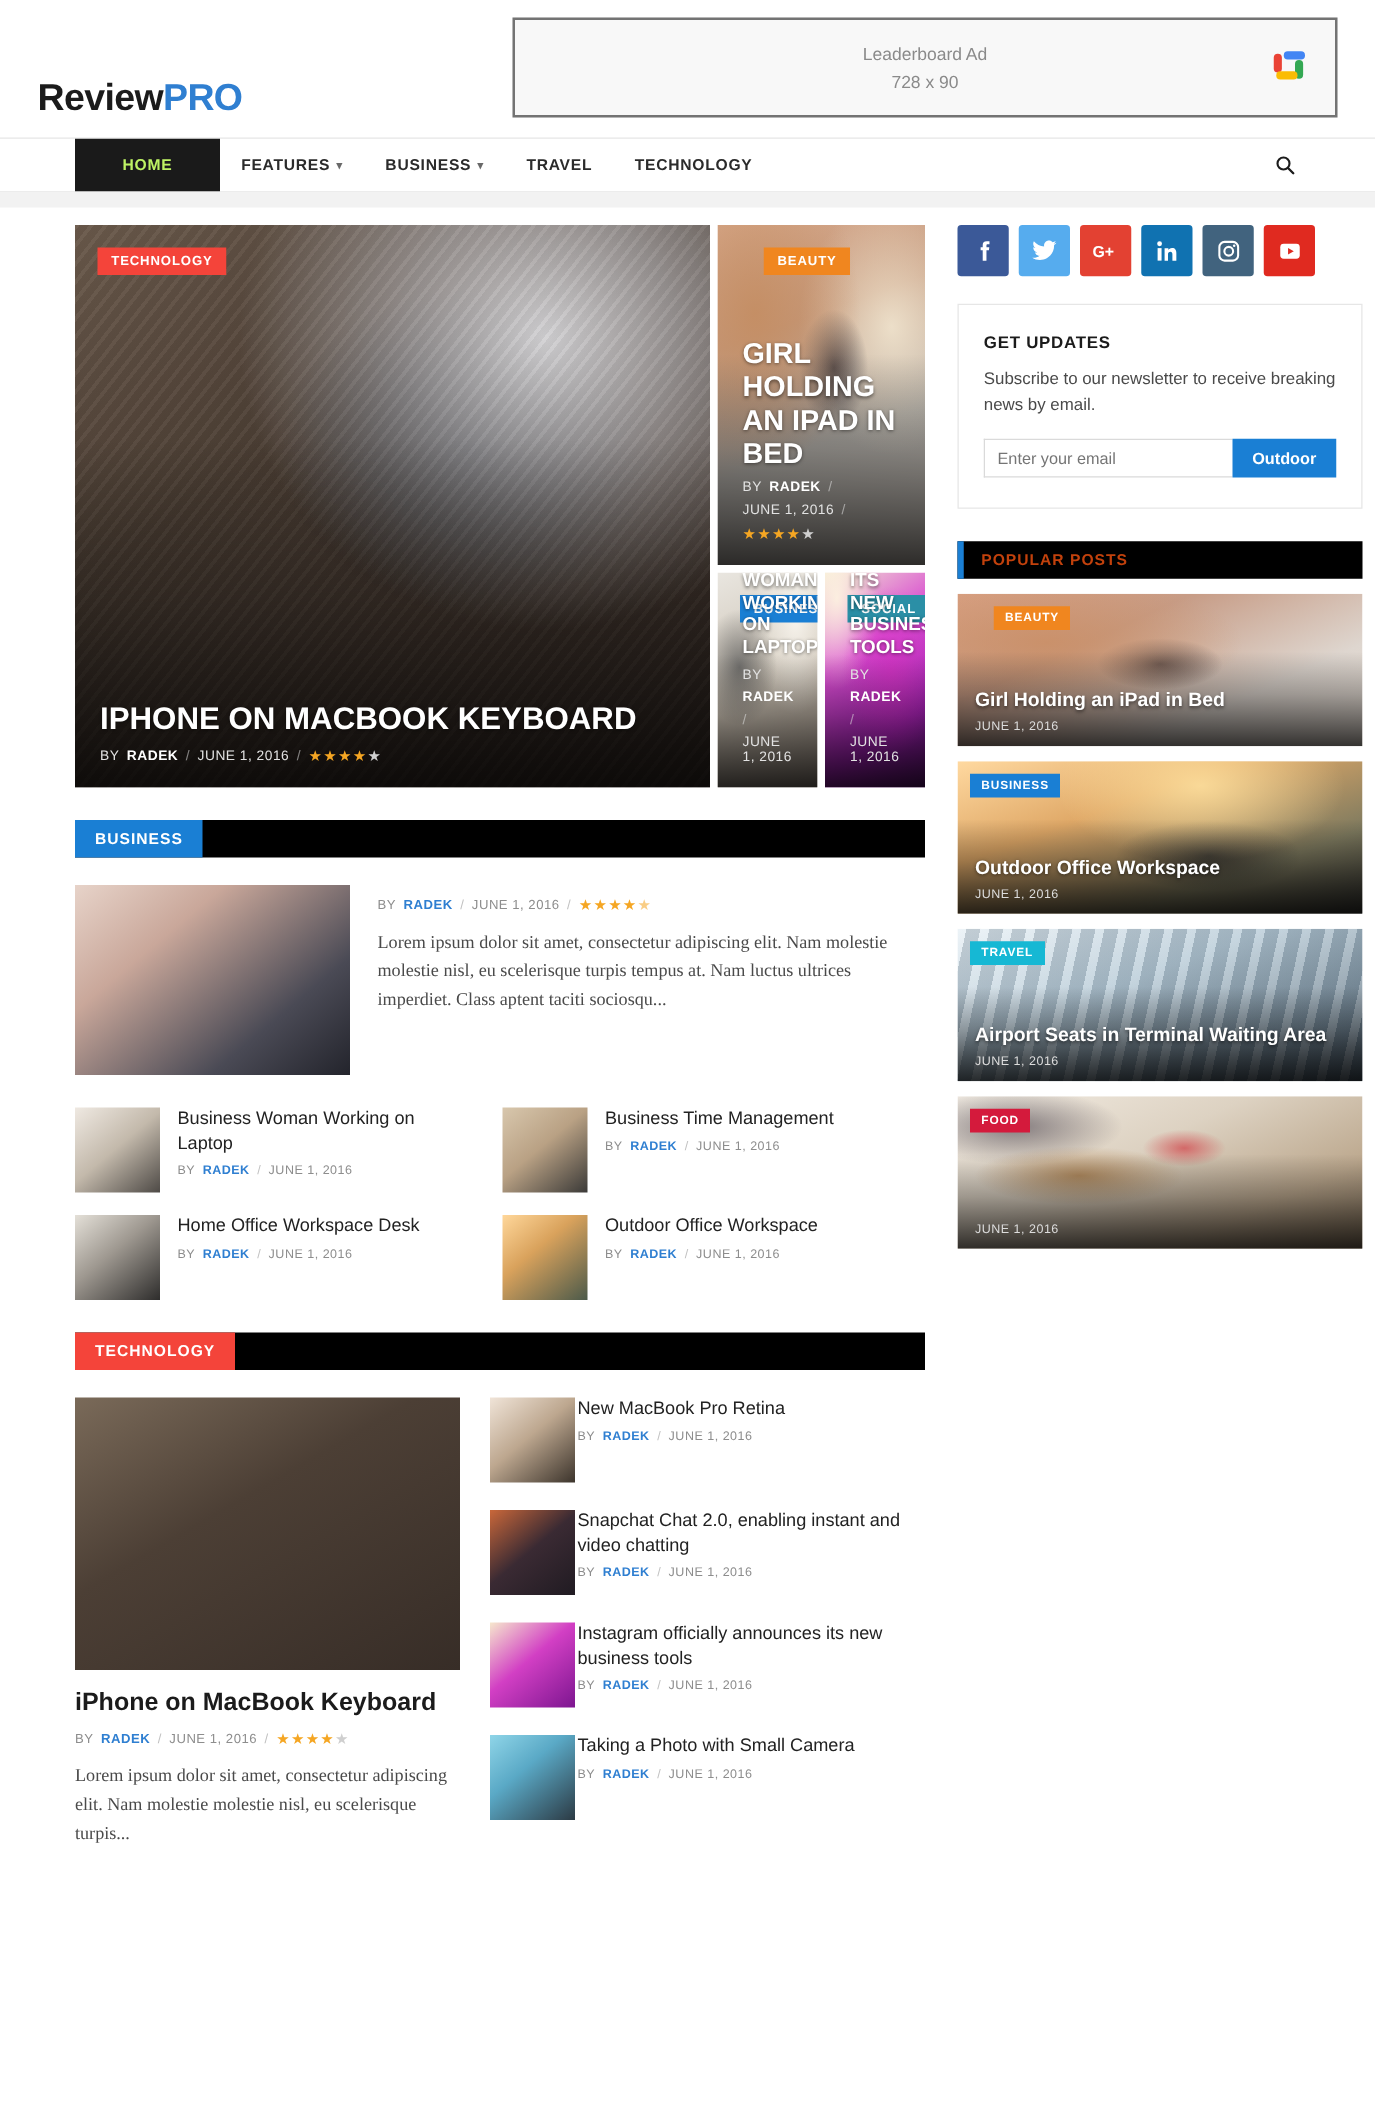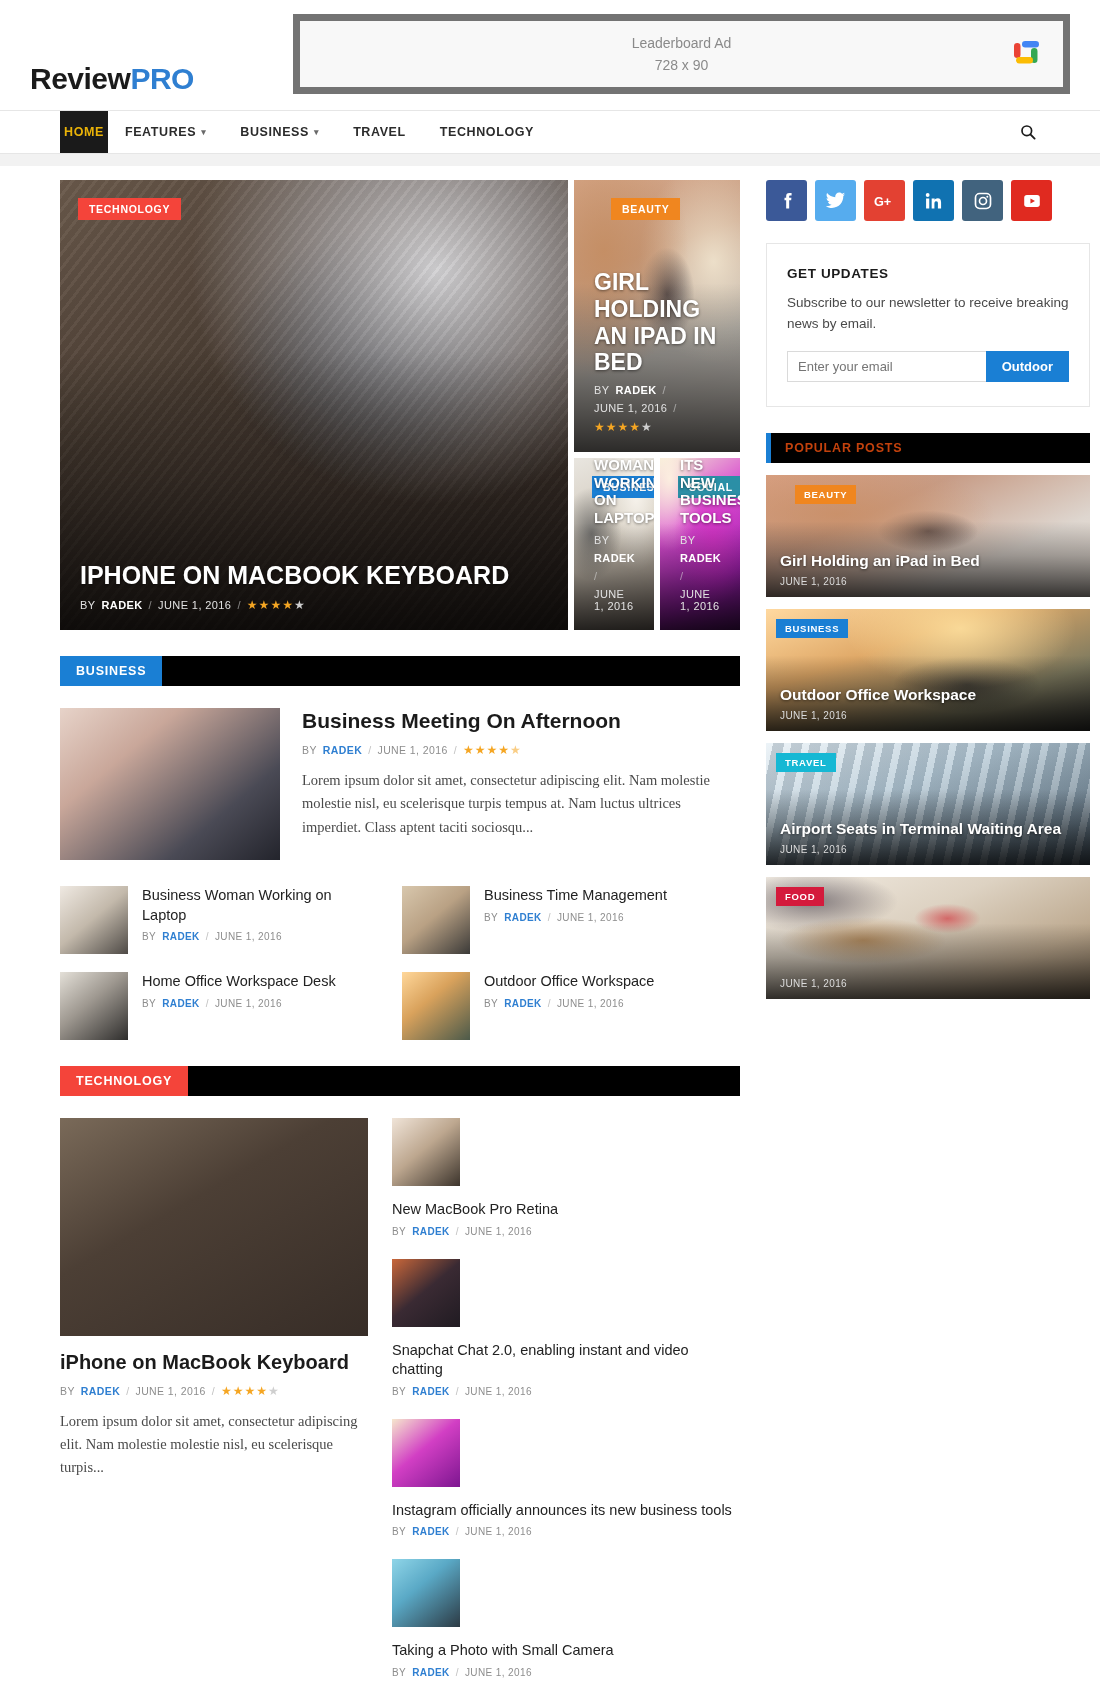--- a/index.html
+++ b/index.html
@@ -18,23 +18,23 @@
     padding: 14px 30px 16px 30px;
     background: #fff;
   }
   .logo {
     font-size: 30px; font-weight: 700; letter-spacing: -0.5px;
     color: #1b1b1b; line-height: 1;
   }
   .logo .pro { color: #2f7fd1; }
   .ad-slot {
     margin-left: auto;
-    width: 777px; height: 80px;
+    width: 660px; height: 80px;
     background: #f8f8f8;
-    border: 7px solid #737373;
+    border: 2px solid #737373;
     display: flex; align-items: center; justify-content: center;
     position: relative;
   }
   .ad-text { text-align: center; color: #8a8a8a; font-size: 14px; line-height: 1.6; }
   .ad-icon {
     position: absolute; right: 14px; top: 50%; transform: translateY(-50%);
     width: 44px; height: 44px;
   }
 
   
@@ -44,21 +44,21 @@
     display: flex; align-items: stretch; height: 42px;
     padding: 0 30px;
   }
   .nav-item {
     display: flex; align-items: center; gap: 5px;
     padding: 0 17px;
     font-size: 12.5px; font-weight: 700; letter-spacing: 0.6px;
     color: #2b2b2b; text-transform: uppercase; cursor: pointer;
     white-space: nowrap;
   }
-  .nav-item.active { background: #1a1a1a; color: #eab308; padding: 0 4px; }
+  .nav-item.active { background: #1a1a1a; color: #bef264; padding: 0 38px; }
   .caret { font-size: 9px; opacity: .7; }
   .nav-search { margin-left: auto; display: flex; align-items: center; padding-right: 4px; cursor: pointer; }
 
   .strip { height: 12px; background: #f2f2f2; }
 
   
   .container { max-width: 1040px; margin: 0 auto; padding: 0 30px; }
   .cols { display: flex; gap: 26px; padding-top: 14px; }
   .main-col { width: 680px; flex: none; }
   .side-col { width: 324px; flex: none; }
@@ -134,21 +134,21 @@
   .mini-img { width: 68px; height: 68px; flex: none; background-size: cover; background-position: center; }
   .mini-title { font-size: 14.5px; color: #222; line-height: 1.35; }
   .mini .meta-d { margin-top: 6px; font-size: 10px; }
 
   
   .split { display: flex; gap: 24px; }
   .split-l { width: 308px; flex: none; }
   .split-r { flex: 1; display: flex; flex-direction: column; gap: 22px; }
   .split-img { width: 308px; height: 218px; background-size: cover; background-position: center; }
   .split-title { margin-top: 14px; font-size: 20px; font-weight: 700; color: #1b1b1b; line-height: 1.25; }
-  .list-item { display: flex; gap: 14px; flex-direction: column; }
+  .list-item { display: flex; gap: 2px; }
   .list-img { width: 68px; height: 68px; flex: none; background-size: cover; background-position: center; }
   .list-title { font-size: 14.5px; color: #222; line-height: 1.35; }
   .list-item .meta-d { margin-top: 6px; font-size: 10px; }
 
   
   .social { display: flex; gap: 8px; }
   .soc { width: 41px; height: 41px; border-radius: 3px; display: flex; align-items: center;
     justify-content: center; color: #fff; cursor: pointer; }
   .soc svg { display: block; }
 
@@ -323,21 +323,20 @@
           </div>
         </div>
 
         <div class="sec-head">
           <div class="sec-tag business">BUSINESS</div>
         </div>
 
         <div class="feat">
           <div class="feat-img" style="background:linear-gradient(140deg,#e7d3c9 0%,#c9a79a 30%,#4a4a55 72%,#23242c 100%)"></div>
           <div class="feat-body">
-            <div class="feat-title">Business Meeting On Afternoon</div>
             <div class="meta-d">
               <span>BY</span>
               <a href="#">RADEK</a>
               <span class="sep">/</span>
               <span>JUNE 1, 2016</span>
               <span class="sep">/</span>
               <span class="stars"><span class="on">★</span><span class="on">★</span><span class="on">★</span><span class="on">★</span><span class="half">★</span></span>
             </div>
             <div class="excerpt">Lorem ipsum dolor sit amet, consectetur adipiscing elit. Nam molestie molestie nisl, eu scelerisque turpis tempus at. Nam luctus ultrices imperdiet. Class aptent taciti sociosqu...</div>
           </div>

